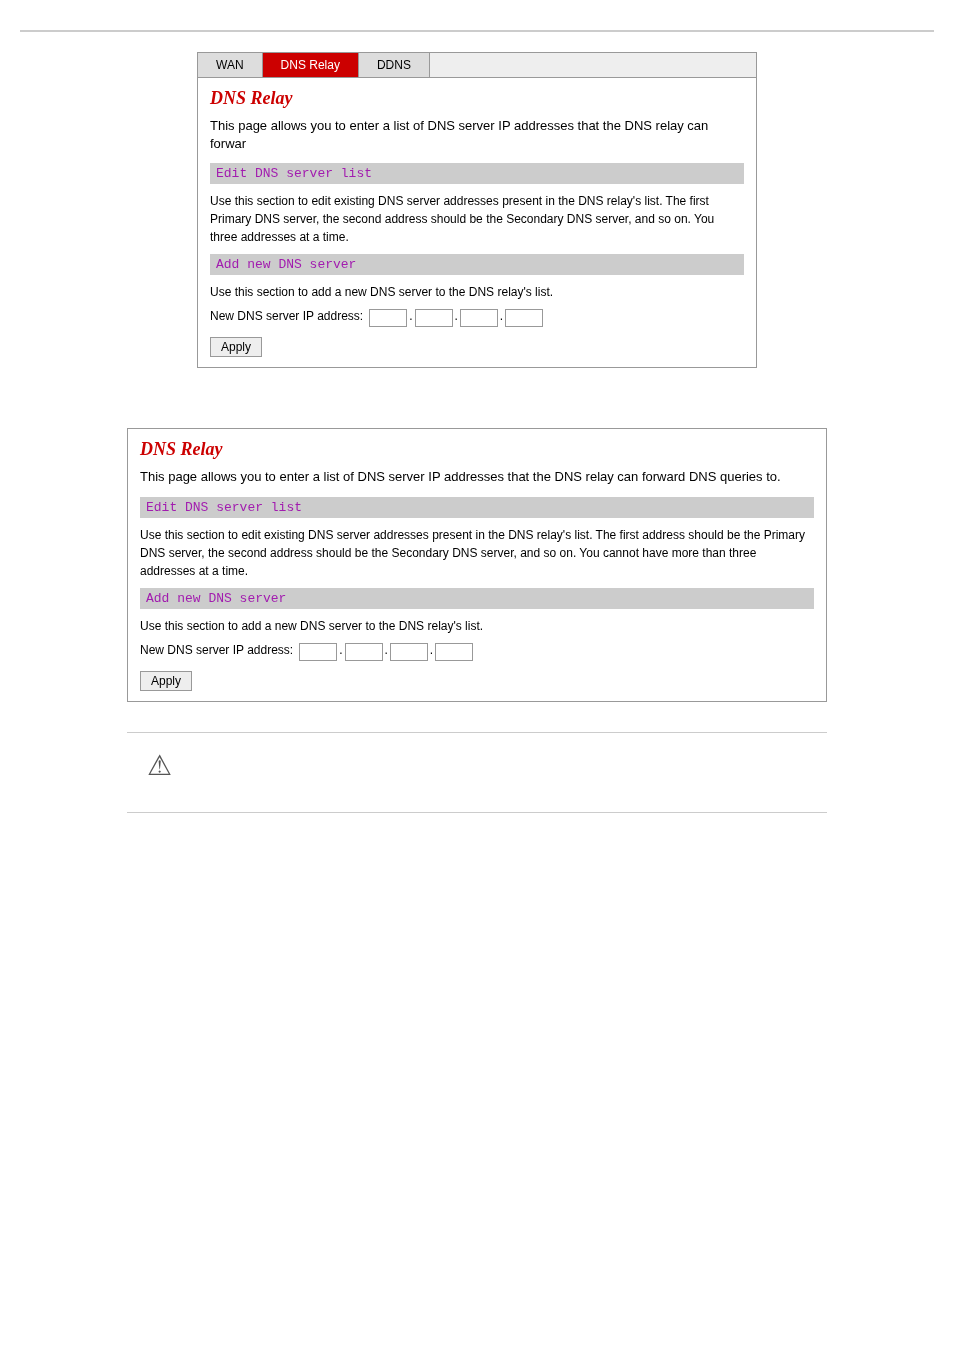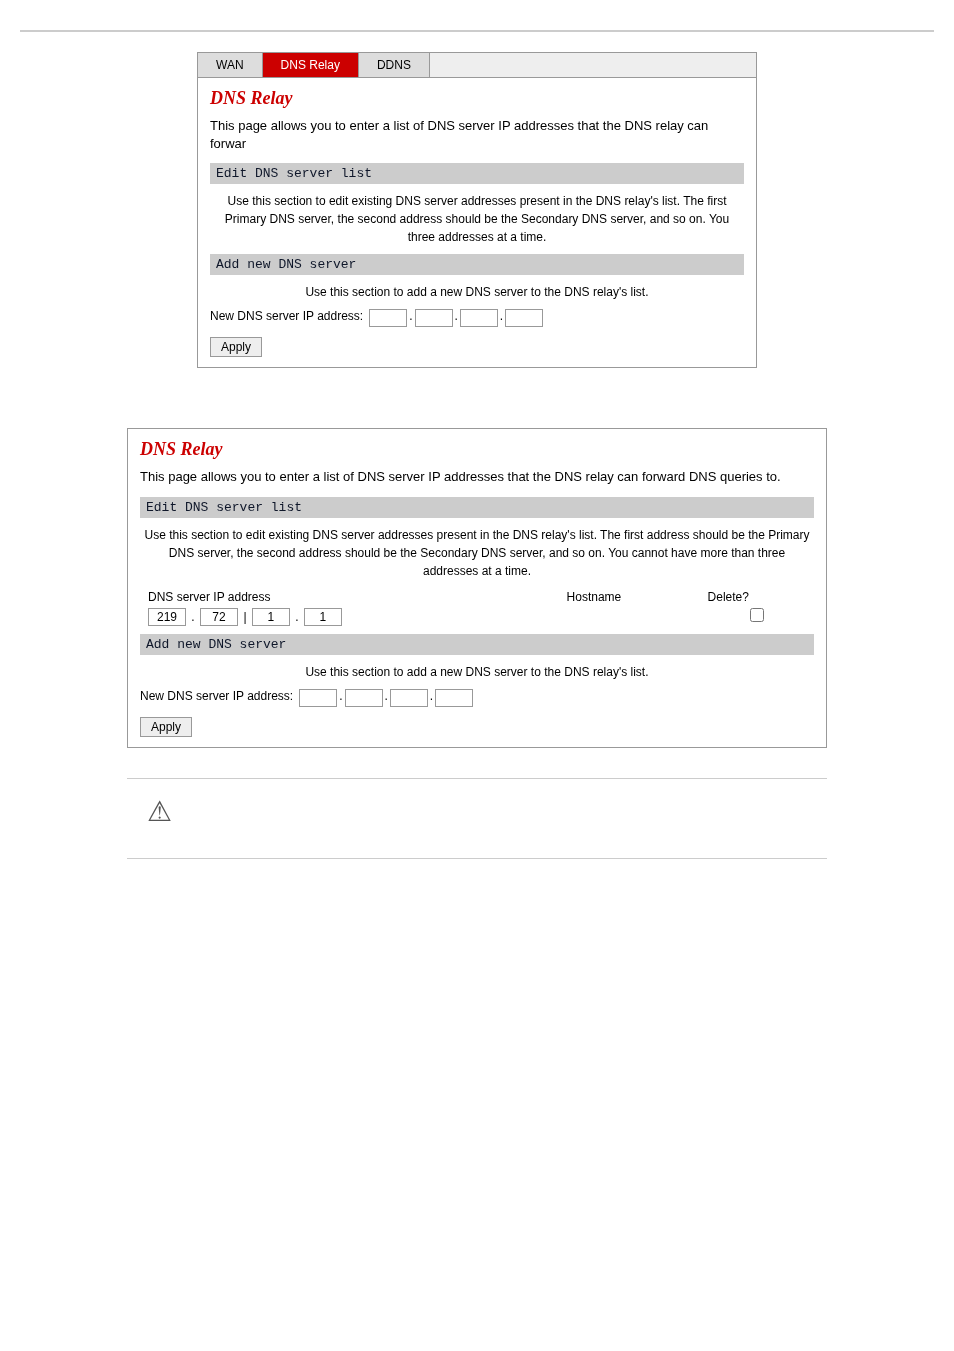--- a/index.html
+++ b/index.html
@@ -78,28 +78,27 @@
     }
 
     
     .section-header {
       background: #ccc;
       padding: 3px 6px;
       font-family: 'Courier New', monospace;
       font-size: 13px;
       font-weight: normal;
       margin-bottom: 8px;
-      color: #0f172a;
+      color: #a21caf;
     }
 
     .section-text {
       font-size: 12px;
       line-height: 1.5;
       margin-bottom: 8px;
-      text-align: center;
     }
 
     .no-servers-text {
       font-size: 12px;
       margin-bottom: 8px;
     }
 
     
     .ip-row {
       display: flex;
@@ -239,46 +238,20 @@
   <div class="panel panel-wide">
     <div class="panel-body">
       <div class="dns-relay-title">DNS Relay</div>
       <div class="intro-text">This page allows you to enter a list of DNS server IP addresses that the DNS relay can forward DNS queries to.</div>
 
       
       <div class="section-header">Edit DNS server list</div>
       <div class="section-text">Use this section to edit existing DNS server addresses present in the DNS relay's list. The first address should be the Primary DNS server, the second address should be the Secondary DNS server, and so on. You cannot have more than three addresses at a time.</div>
 
       
-      <table class="dns-table">
-        <thead>
-          <tr>
-            <th>DNS server IP address</th>
-            <th>Hostname</th>
-            <th>Delete?</th>
-          </tr>
-        </thead>
-        <tbody>
-          <tr>
-            <td>
-              <input type="text" class="ip-octet" value="219" style="">
-              <span class="ip-dot">.</span>
-              <input type="text" class="ip-octet" value="72" style="">
-              <span class="ip-dot">|</span>
-              <input type="text" class="ip-octet" value="1" style="">
-              <span class="ip-dot">.</span>
-              <input type="text" class="ip-octet" value="1" style="">
-            </td>
-            <td></td>
-            <td class="checkbox-cell">
-              <input type="checkbox" style="">
-            </td>
-          </tr>
-        </tbody>
-      </table>
 
 
       
       <div class="section-header">Add new DNS server</div>
       <div class="section-text">Use this section to add a new DNS server to the DNS relay's list.</div>
 
       <div class="ip-row">
         <label>New DNS server IP address:</label>
         <input type="text" class="ip-octet" style="">
         <span class="ip-dot">.</span>

